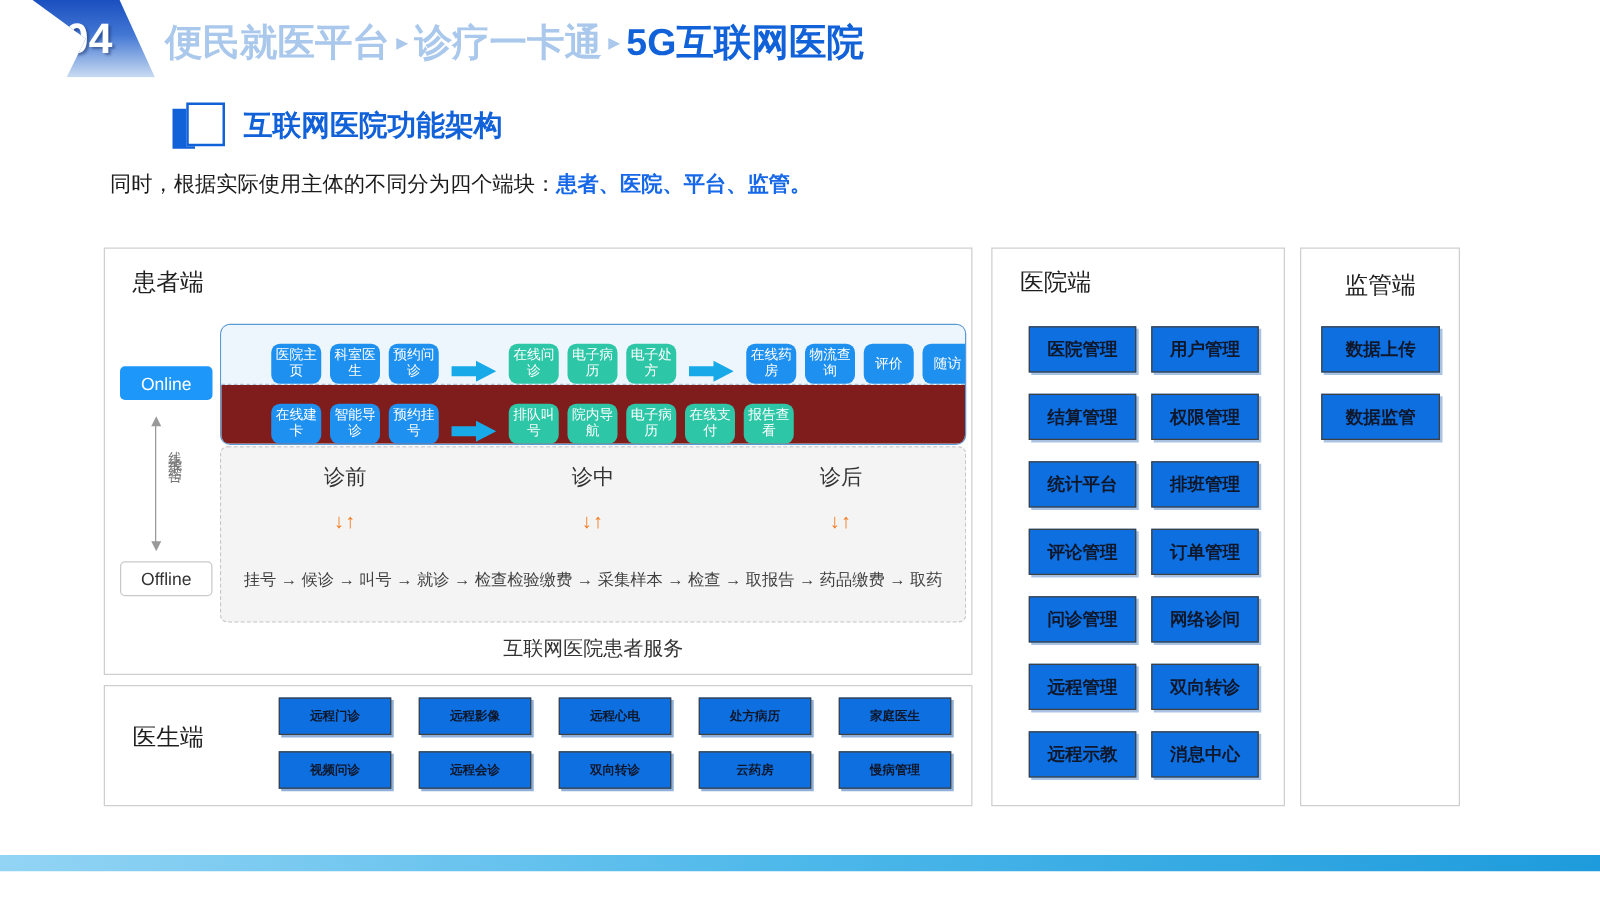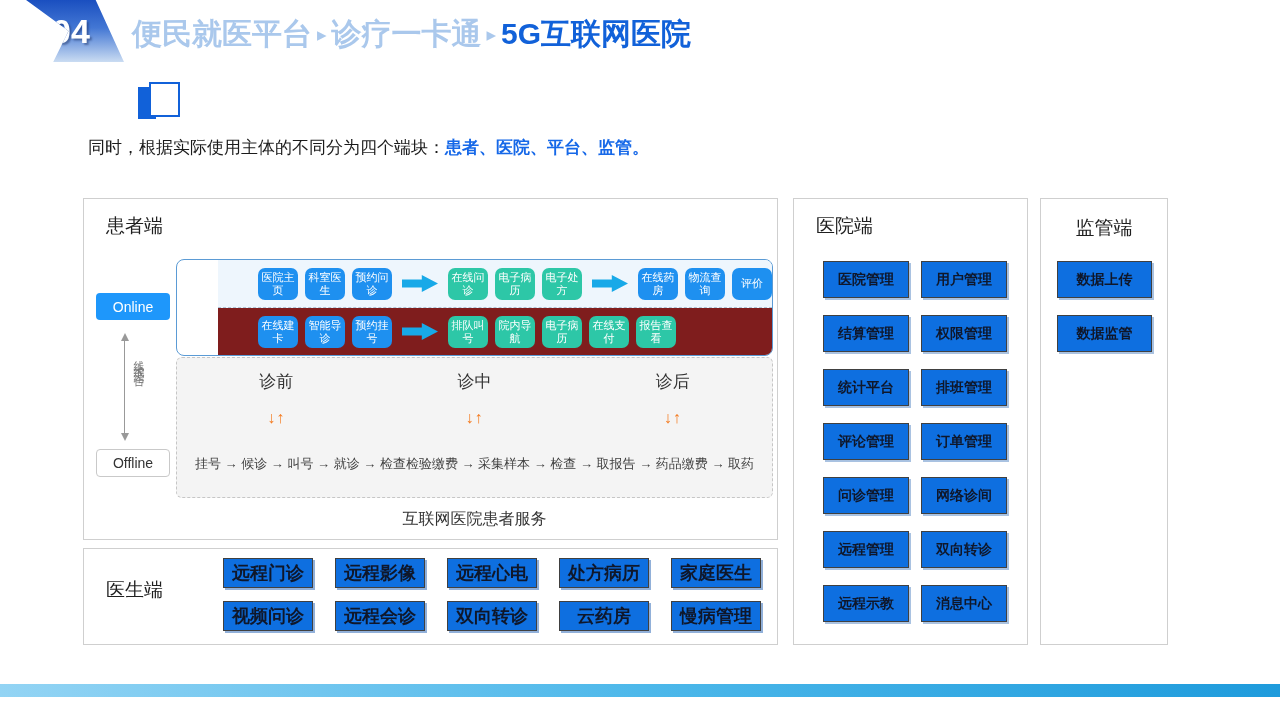--- a/index.html
+++ b/index.html
@@ -41,21 +41,21 @@
   .offline-btn{position:absolute;left:12px;top:250px;width:74px;height:28px;background:#fff;color:#333;
                border:1px solid #c9c9c9;border-radius:4px;font-size:14px;font-family:inherit;}
   .v-arrow{position:absolute;left:40px;top:138px;height:100px;width:0;border-left:1px solid #999;}
   .v-arrow::before,.v-arrow::after{content:'';position:absolute;left:-4.5px;border:4px solid transparent;}
   .v-arrow::before{top:-8px;border-bottom:8px solid #999;}
   .v-arrow::after{bottom:-8px;border-top:8px solid #999;}
   .v-label{position:absolute;left:47px;top:152px;writing-mode:vertical-rl;font-size:11px;color:#777;letter-spacing:3px;}
 
   .flow-box{position:absolute;left:92px;top:60px;width:597px;height:97px;border:1px solid #5b9bd5;
             border-radius:8px;overflow:hidden;box-sizing:border-box;}
-  .flow-half{display:flex;align-items:center;padding-left:40px;gap:7px;box-sizing:border-box;margin-left:41px;}
+  .flow-half{display:flex;align-items:flex-end;padding-left:40px;gap:7px;box-sizing:border-box;}
   .flow-half.top{background:#eef6fd;border-bottom:1px dashed #aec4d6;height:48px;}
   .flow-half.bottom{background:#7f1d1d;height:47px;}
   .chip{width:40px;min-height:32px;border-radius:7px;color:#fff;font-size:11px;line-height:13px;
         display:flex;align-items:center;justify-content:center;text-align:center;padding:2px 1px;
         box-sizing:border-box;flex-shrink:0;cursor:default;}
   .chip.blue{background:#1e90f0;}
   .chip.teal{background:#2dc7a7;}
   .block-arrow{width:36px;height:20px;background:#18a9e8;flex-shrink:0;margin:0 3px;
                clip-path:polygon(0 30%,55% 30%,55% 8%,100% 50%,55% 92%,55% 70%,0 70%);}
 
@@ -66,21 +66,21 @@
   .stage-label{font-size:17px;color:#333;}
   .stage-arrows{margin-top:16px;color:#f47b20;font-size:16px;font-weight:bold;letter-spacing:1px;}
   .offline-flow{position:absolute;left:0;right:0;bottom:24px;text-align:center;font-size:13px;color:#404040;white-space:nowrap;}
   .caption{position:absolute;left:92px;top:310px;width:597px;text-align:center;font-size:16px;color:#333;}
 
   
   #doctor-panel .panel-title{position:absolute;left:22px;top:28px;}
   .doc-rows{position:absolute;left:139px;top:9px;display:flex;flex-direction:column;gap:13px;}
   .doc-row{display:flex;gap:22px;}
   .btn-blue{background:#0e6fe0;color:#0f172a;border:1px solid #404040;font-family:inherit;cursor:default;font-weight:bold;}
-  .doc-btn{width:90px;height:30px;font-size:18px;box-shadow:2px 2px 0 rgba(10,80,170,.45);}
+  .doc-btn{width:90px;height:30px;font-size:10px;box-shadow:2px 2px 0 rgba(10,80,170,.45);}
 
   
   #hospital-panel .panel-title{position:absolute;left:22px;top:14px;}
   .hosp-grid{position:absolute;left:29px;top:62px;display:grid;grid-template-columns:86px 86px;gap:17px 12px;}
   .hosp-btn{width:86px;height:37px;font-size:14px;box-shadow:2px 2px 0 rgba(10,80,170,.35);}
 
   
   #supervision-panel .panel-title{display:block;text-align:center;margin-top:16px;}
   .sup-col{position:absolute;left:16px;top:62px;display:flex;flex-direction:column;gap:17px;}
   .sup-btn{width:95px;height:37px;font-size:14px;box-shadow:2px 2px 0 rgba(10,80,170,.35);}
@@ -100,20 +100,21 @@
     <span class="crumb muted">诊疗一卡通</span>
     <span class="crumb-sep">▸</span>
     <span class="crumb strong">5G互联网医院</span>
   </div>
 
 <div class="section-head">
   <span class="sq-icon">
     <span class="solid"></span>
     <span class="outline"></span>
   </span>
+  <span class="section-title">互联网医院功能架构</span>
 </div>
 
 <div class="intro">
   <div>
     <span>同时，根据实际使用主体的不同分为四个端块：</span><span class="hl">患者、医院、平台、监管。</span>
   </div>
 </div>
 
 <div class="panel" id="patient-panel">
   <div class="panel-title">患者端</div>

